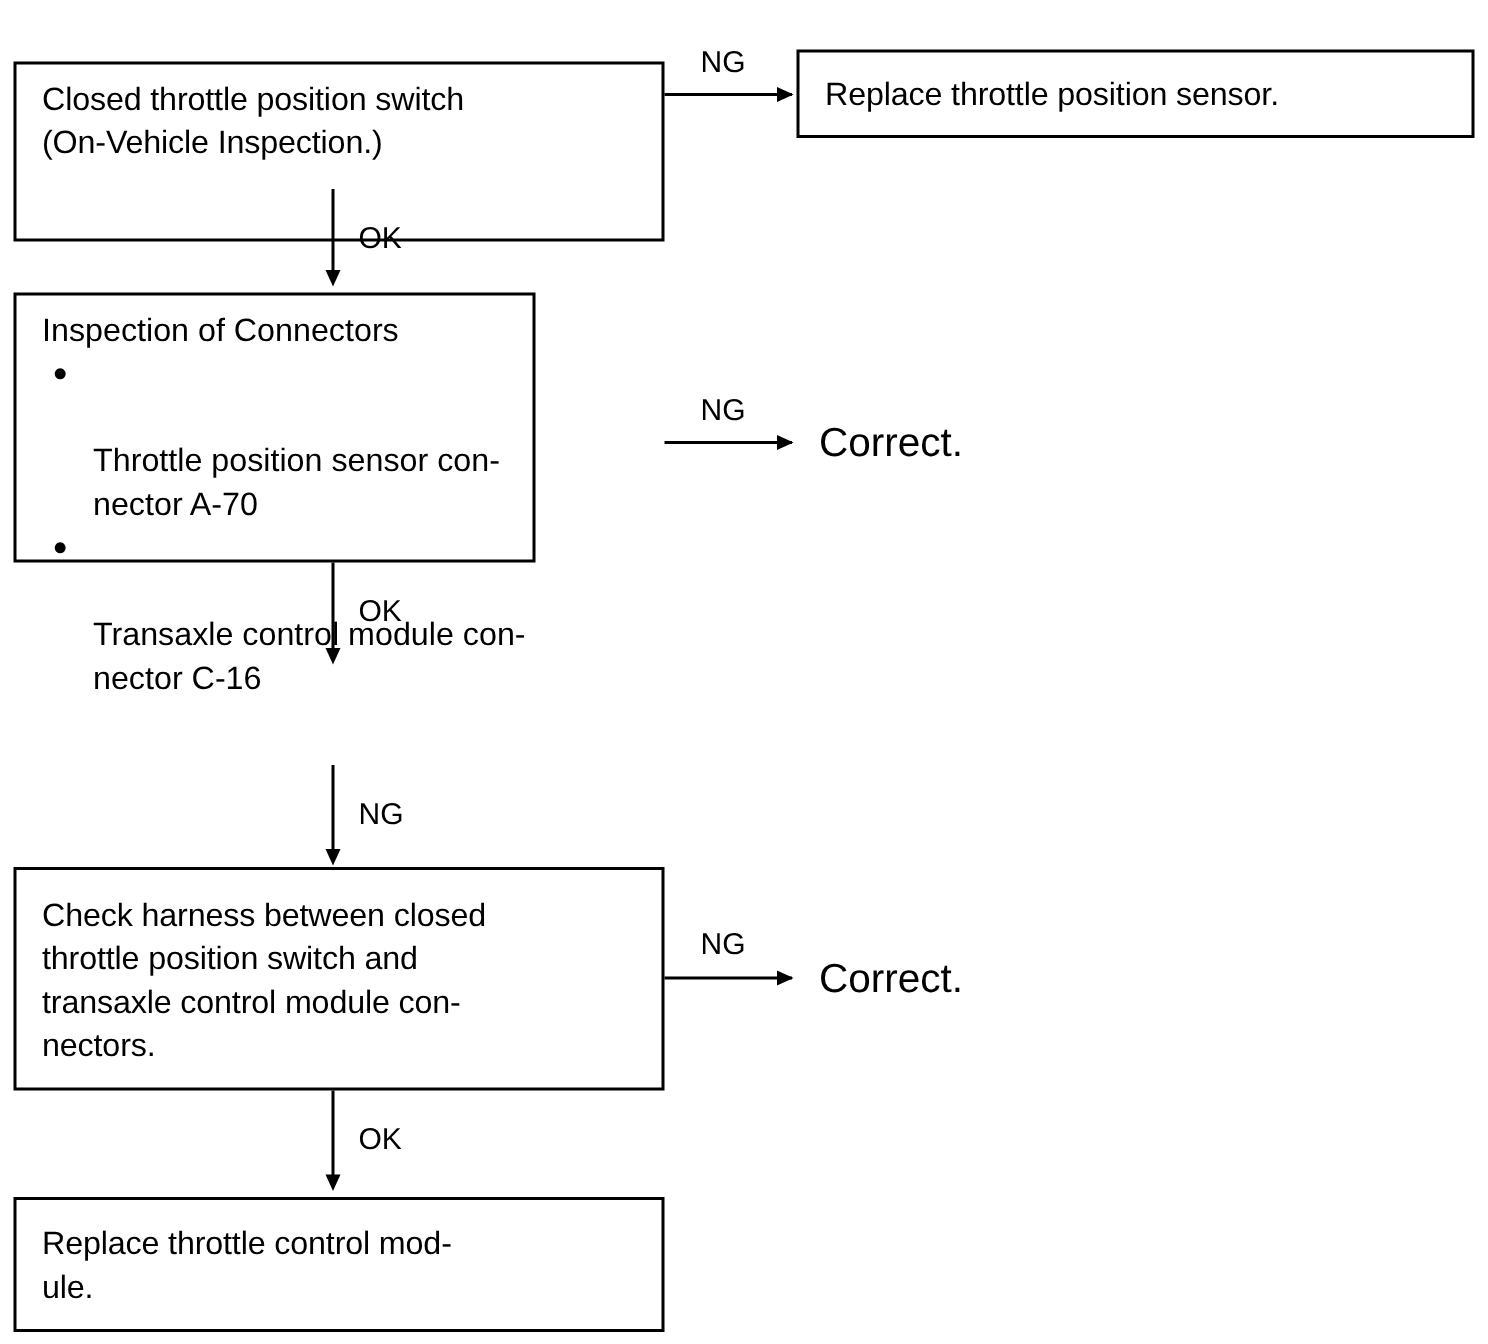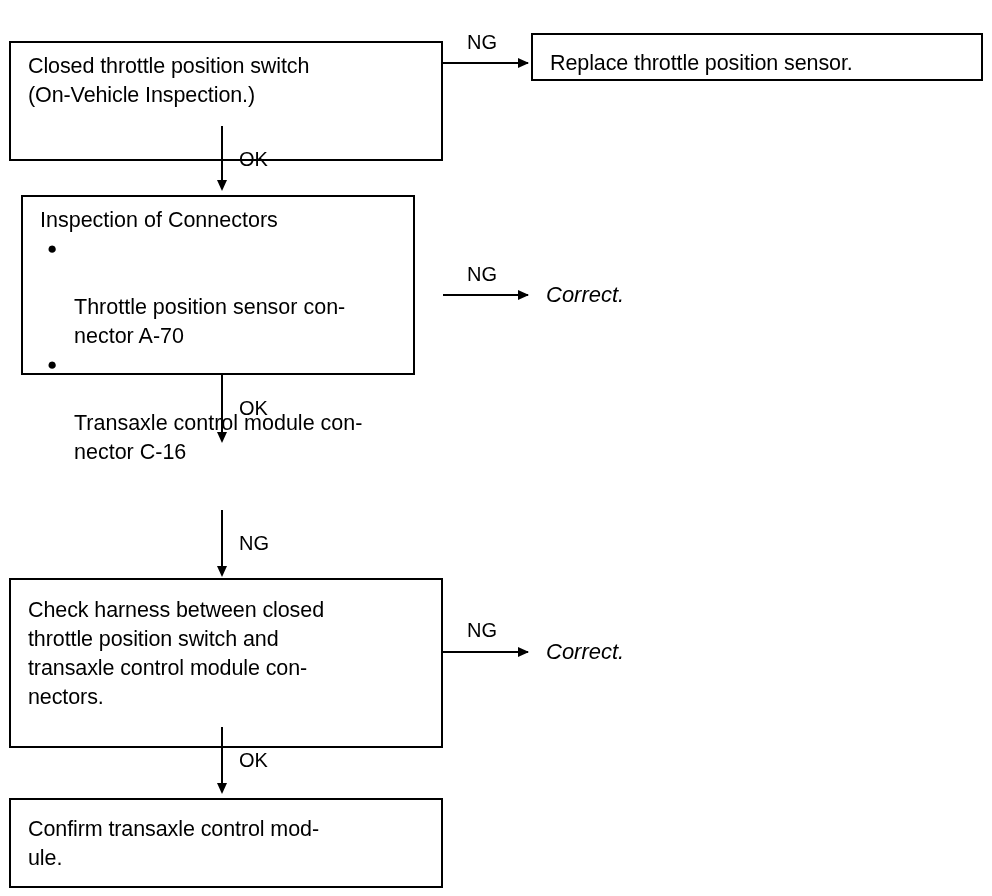--- a/index.html
+++ b/index.html
@@ -100,49 +100,48 @@
   }
   
   .elabel {
     position: absolute;
     font-size: 20px;
     line-height: 24px;
     white-space: nowrap;
   }
   .ftext {
     position: absolute;
-    font-size: 22px;
+    font-size: 27px;
     line-height: 24px;
     white-space: nowrap;
-    font-style: italic;
   }
 </style>
 </head>
 <body>
 
 <div id="canvas">
 
   <div class="pbox" style="left:9px; top:6px; width:434px; height:120px;margin-top:35px;">
     <div class="ptext">Closed throttle position switch
 (On-Vehicle Inspection.)</div>
   </div>
 
   <div class="hline" style="left:443px; top:62px; width:85px;"></div>
   <div class="arrow-right" style="left:518px; top:58px;"></div>
   <div class="elabel" style="left:467px; top:30px;">NG</div>
 
-  <div class="pbox" style="left:531px; top:33px; width:452px; height:48px;">
+  <div class="pbox" style="left:531px; top:33px; width:452px; height:59px;">
     <div class="ptext" style="top:14px;">Replace throttle position sensor.</div>
   </div>
 
   <div class="vline" style="left:221px; top:126px; height:58px;"></div>
   <div class="arrow-down" style="left:217px; top:180px;"></div>
   <div class="elabel" style="left:239px; top:147px;">OK</div>
 
-  <div class="pbox" style="left:21px; top:195px; width:394px; height:180px;">
+  <div class="pbox" style="left:9px; top:195px; width:348px; height:180px;">
     <div class="blist">
       <div class="bhead">Inspection of Connectors</div>
       <ul>
         <li>
           <span class="bullet">●</span>
           <span>Throttle position sensor con-
 nector A-70</span>
         </li>
         <li>
           <span class="bullet">●</span>
@@ -160,34 +159,34 @@
 
   <div class="vline" style="left:221px; top:375px; height:61px;"></div>
   <div class="arrow-down" style="left:217px; top:432px;"></div>
   <div class="elabel" style="left:239px; top:396px;">OK</div>
 
 
   <div class="vline" style="left:221px; top:510px; height:60px;"></div>
   <div class="arrow-down" style="left:217px; top:566px;"></div>
   <div class="elabel" style="left:239px; top:531px;">NG</div>
 
-  <div class="pbox" style="left:9px; top:578px; width:434px; height:170px;">
+  <div class="pbox" style="left:9px; top:578px; width:434px; height:149px;">
     <div class="ptext" style="top:16px;">Check harness between closed
 throttle position switch and
 transaxle control module con-
 nectors.</div>
   </div>
 
   <div class="hline" style="left:443px; top:651px; width:85px;"></div>
   <div class="arrow-right" style="left:518px; top:647px;"></div>
   <div class="elabel" style="left:467px; top:618px;">NG</div>
   <div class="ftext" style="left:546px; top:640px;">Correct.</div>
 
   <div class="vline" style="left:221px; top:727px; height:60px;"></div>
   <div class="arrow-down" style="left:217px; top:783px;"></div>
   <div class="elabel" style="left:239px; top:748px;">OK</div>
 
   <div class="pbox" style="left:9px; top:798px; width:434px; height:90px;">
-    <div class="ptext" style="top:15px;">Confirm transaxle control mod-
+    <div class="ptext" style="top:15px;">Replace throttle control mod-
 ule.</div>
   </div>
 
 </div>
 
 </body></html>

